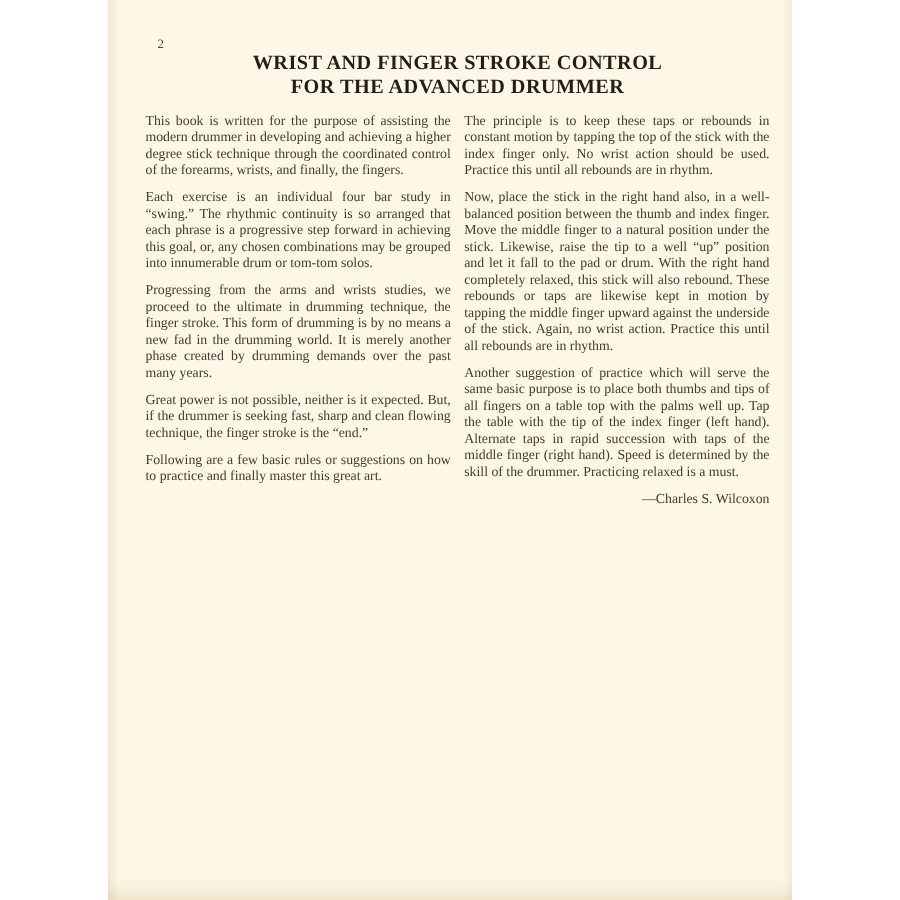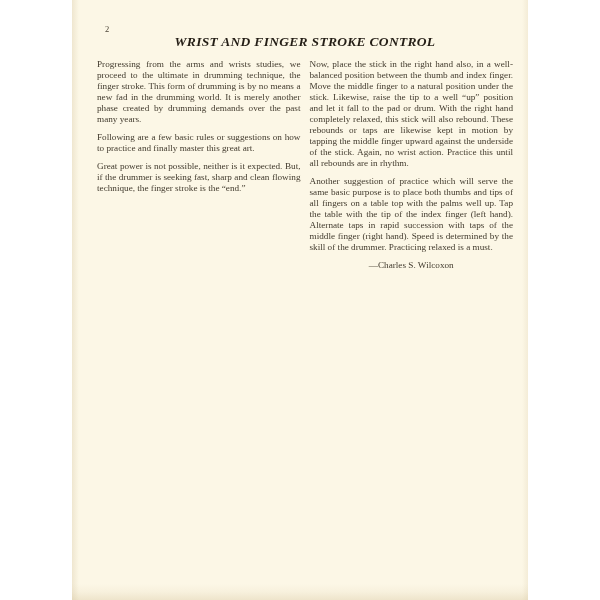--- a/index.html
+++ b/index.html
@@ -38,59 +38,62 @@
     padding: 22px 15px 0 25px;
   }
   .title {
     margin: 12px 0 9px 0;
     text-align: center;
     font-size: 13.5px;
     font-weight: bold;
     line-height: 16px;
     letter-spacing: 0.3px;
     color: #241e16;
-    font-style: italic;
   }
   .columns {
     display: flex;
     gap: 9px;
   }
   .col {
     flex: 1 1 0;
     min-width: 0;
     text-align: justify;
     font-size: 9.2px;
     line-height: 11px;
     color: #423b2e;
   }
   .col p {
     margin: 0 0 7px 0;
   }
   .signature {
-    text-align: center;
+    text-align: right;
     margin-top: 1px;
   }
 </style>
 </head>
 <body>
 
 <div class="scene">
   <div class="page">
     <div class="page-number">2</div>
     <div class="page-inner">
       <h1 class="title">
         <div>WRIST AND FINGER STROKE CONTROL</div>
+        <div>FOR THE ADVANCED DRUMMER</div>
       </h1>
       <div class="columns">
         <div class="col">
+          <p>This book is written for the purpose of assisting the modern drummer in developing and achieving a higher degree stick technique through the coordinated control of the forearms, wrists, and finally, the fingers.</p>
+          <p>Each exercise is an individual four bar study in “swing.” The rhythmic continuity is so arranged that each phrase is a progressive step forward in achieving this goal, or, any chosen combinations may be grouped into innumerable drum or tom-tom solos.</p>
           <p>Progressing from the arms and wrists studies, we proceed to the ultimate in drumming technique, the finger stroke. This form of drumming is by no means a new fad in the drumming world. It is merely another phase created by drumming demands over the past many years.</p>
+          <p>Great power is not possible, neither is it expected. But, if the drummer is seeking fast, sharp and clean flowing technique, the finger stroke is the “end.”</p>
           <p>Following are a few basic rules or suggestions on how to practice and finally master this great art.</p>
-          <p>Great power is not possible, neither is it expected. But, if the drummer is seeking fast, sharp and clean flowing technique, the finger stroke is the “end.”</p>
         </div>
         <div class="col">
+          <p>The principle is to keep these taps or rebounds in constant motion by tapping the top of the stick with the index finger only. No wrist action should be used. Practice this until all rebounds are in rhythm.</p>
           <p>Now, place the stick in the right hand also, in a well-balanced position between the thumb and index finger. Move the middle finger to a natural position under the stick. Likewise, raise the tip to a well “up” position and let it fall to the pad or drum. With the right hand completely relaxed, this stick will also rebound. These rebounds or taps are likewise kept in motion by tapping the middle finger upward against the underside of the stick. Again, no wrist action. Practice this until all rebounds are in rhythm.</p>
           <p>Another suggestion of practice which will serve the same basic purpose is to place both thumbs and tips of all fingers on a table top with the palms well up. Tap the table with the tip of the index finger (left hand). Alternate taps in rapid succession with taps of the middle finger (right hand). Speed is determined by the skill of the drummer. Practicing relaxed is a must.</p>
           <p class="signature">—Charles S. Wilcoxon</p>
         </div>
       </div>
     </div>
   </div>
 </div>
 
 </body></html>

